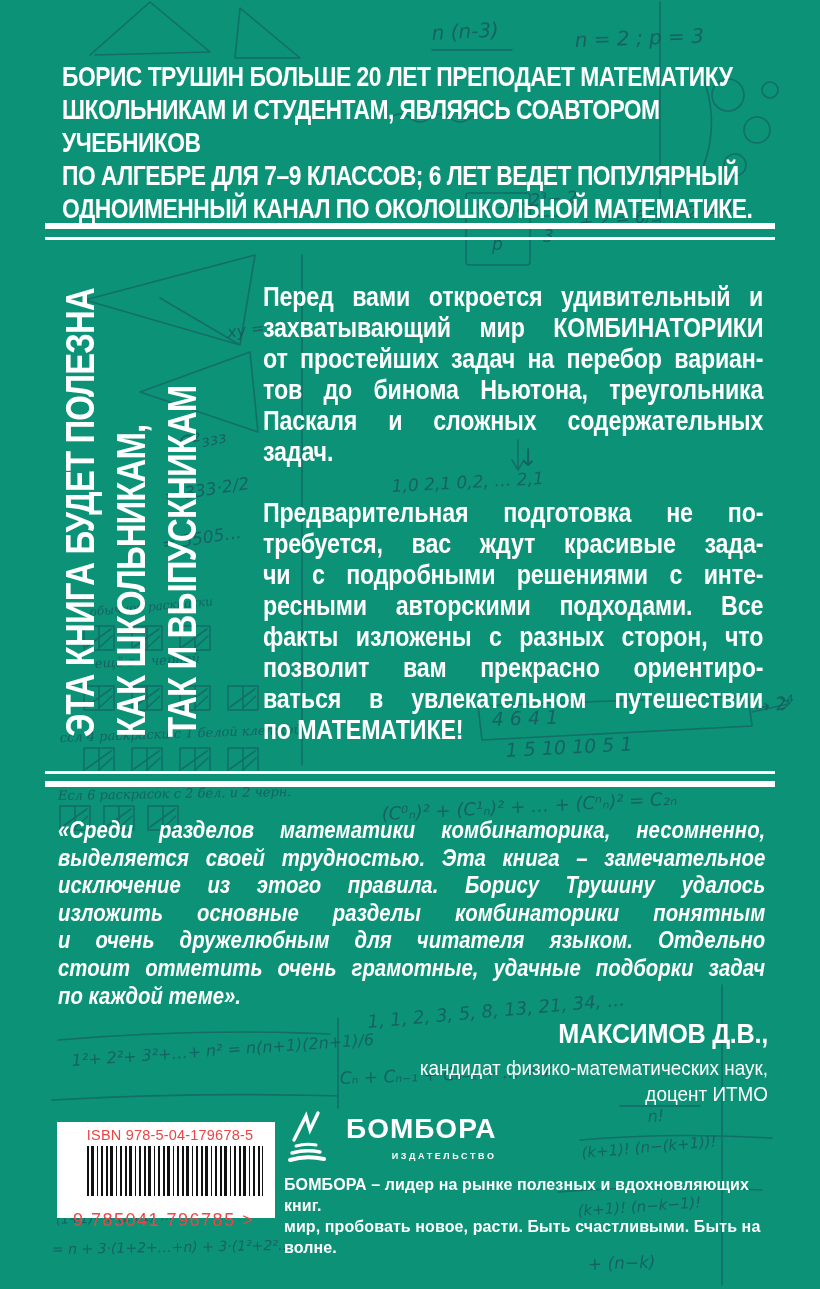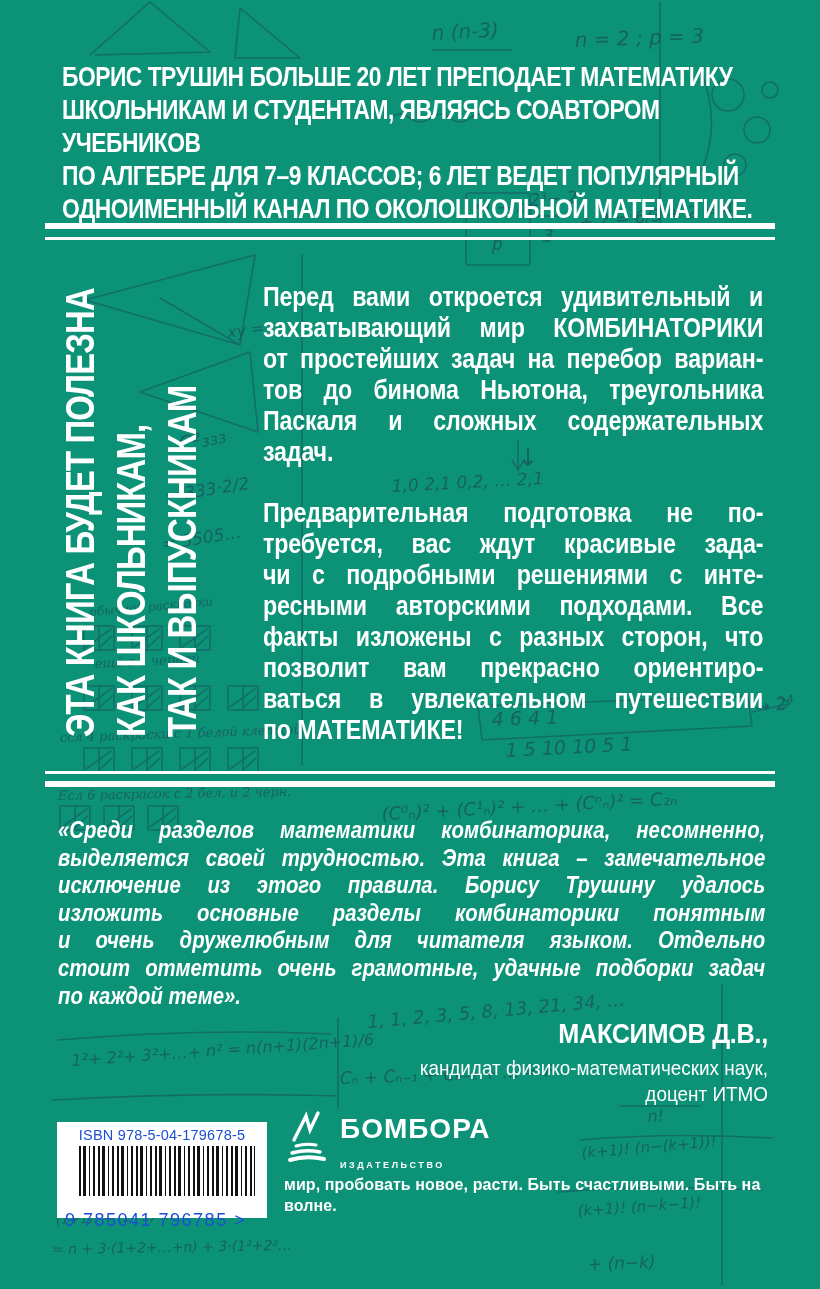--- a/index.html
+++ b/index.html
@@ -28,30 +28,30 @@
   .jl .line:last-child{text-align-last:left;}
 
   .quote{position:absolute;left:58px;top:816px;width:834px;font-weight:bold;font-style:italic;
          font-size:24px;line-height:27.6px;transform:scaleX(0.848);transform-origin:0 0;z-index:2;}
 
   .attribution{position:absolute;right:52px;top:1018px;text-align:right;transform:scaleX(0.9);
                transform-origin:100% 0;z-index:2;}
   .attr-name{font-size:28px;font-weight:bold;letter-spacing:-0.3px;margin-bottom:5px;}
   .attr-sub .line{font-size:21px;line-height:26px;}
 
-  .barcode{position:absolute;left:57px;top:1122px;width:210px;height:96px;background:#fff;color:#1d4ed8;z-index:2;}
+  .barcode{position:absolute;left:57px;top:1122px;width:210px;height:96px;background:#fff;color:#ef4444;z-index:2;padding-left:8px;}
   .isbn{font-size:14.5px;text-align:center;padding-top:5px;letter-spacing:0.2px;}
   .bars{margin:3px 12px 0 22px;height:50px;
         background:repeating-linear-gradient(90deg,#111 0 2px,#fff 2px 4px,#111 4px 7px,#fff 7px 10px,#111 10px 11px,#fff 11px 14px,#111 14px 16px,#fff 16px 19px);}
   .digits{font-size:18px;letter-spacing:1.5px;padding-left:8px;margin-top:14px;white-space:nowrap;}
 
   .publisher{position:absolute;left:284px;top:1110px;width:500px;z-index:2;}
-  .logo-row{display:flex;align-items:flex-start;gap:10px;height:58px;}
+  .logo-row{display:flex;align-items:flex-start;gap:16px;height:58px;}
   .logo-name{font-size:28px;font-weight:bold;letter-spacing:1px;line-height:30px;margin-top:4px;}
-  .logo-sub{font-size:9px;letter-spacing:2.6px;font-weight:bold;margin-top:16px;}
+  .logo-sub{font-size:9px;letter-spacing:2.6px;font-weight:bold;margin-top:7px;text-align:right;}
   .pub-text{margin-top:6px;font-size:16px;font-weight:bold;line-height:21px;letter-spacing:0.1px;width:480px;}
   .icn{display:inline-block;vertical-align:middle;}
 </style>
 </head>
 <body>
 
 <div class="page">
 
   <svg class="doodles" width="820" height="1289" viewBox="0 0 820 1289">
     <defs>
@@ -203,18 +203,19 @@
           <path d="M8 43 q14 -4 28 -1" stroke-width="3.4"></path>
           <path d="M6 50 q16 -5 34 -1" stroke-width="4"></path>
         </g>
       </svg>
       <div>
         <div class="logo-name">БОМБОРА</div>
         <div class="logo-sub">ИЗДАТЕЛЬСТВО</div>
       </div>
     </div>
     <div class="pub-text">
+        <div class="line">БОМБОРА – лидер на рынке полезных и вдохновляющих книг.</div>
         <div class="line">мир, пробовать новое, расти. Быть счастливыми. Быть на волне.</div>
       </div>
 
   </div>
 
 </div>
 
 </body></html>

